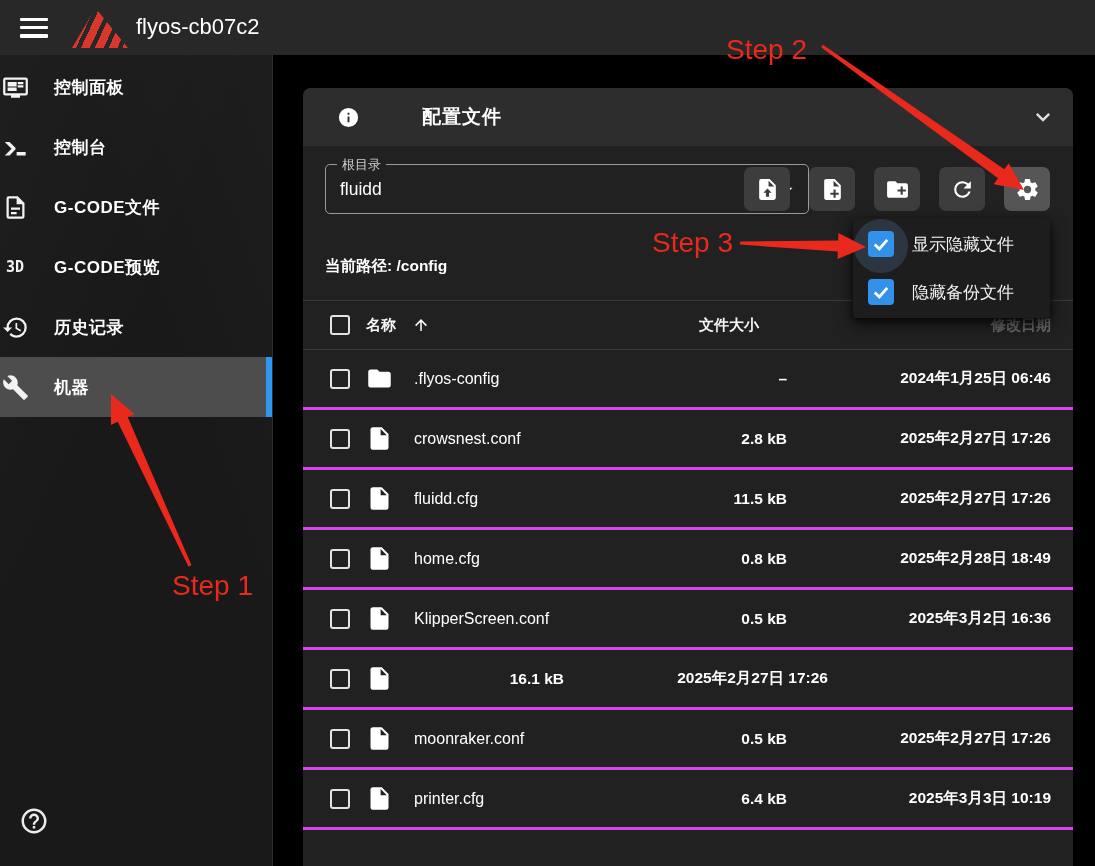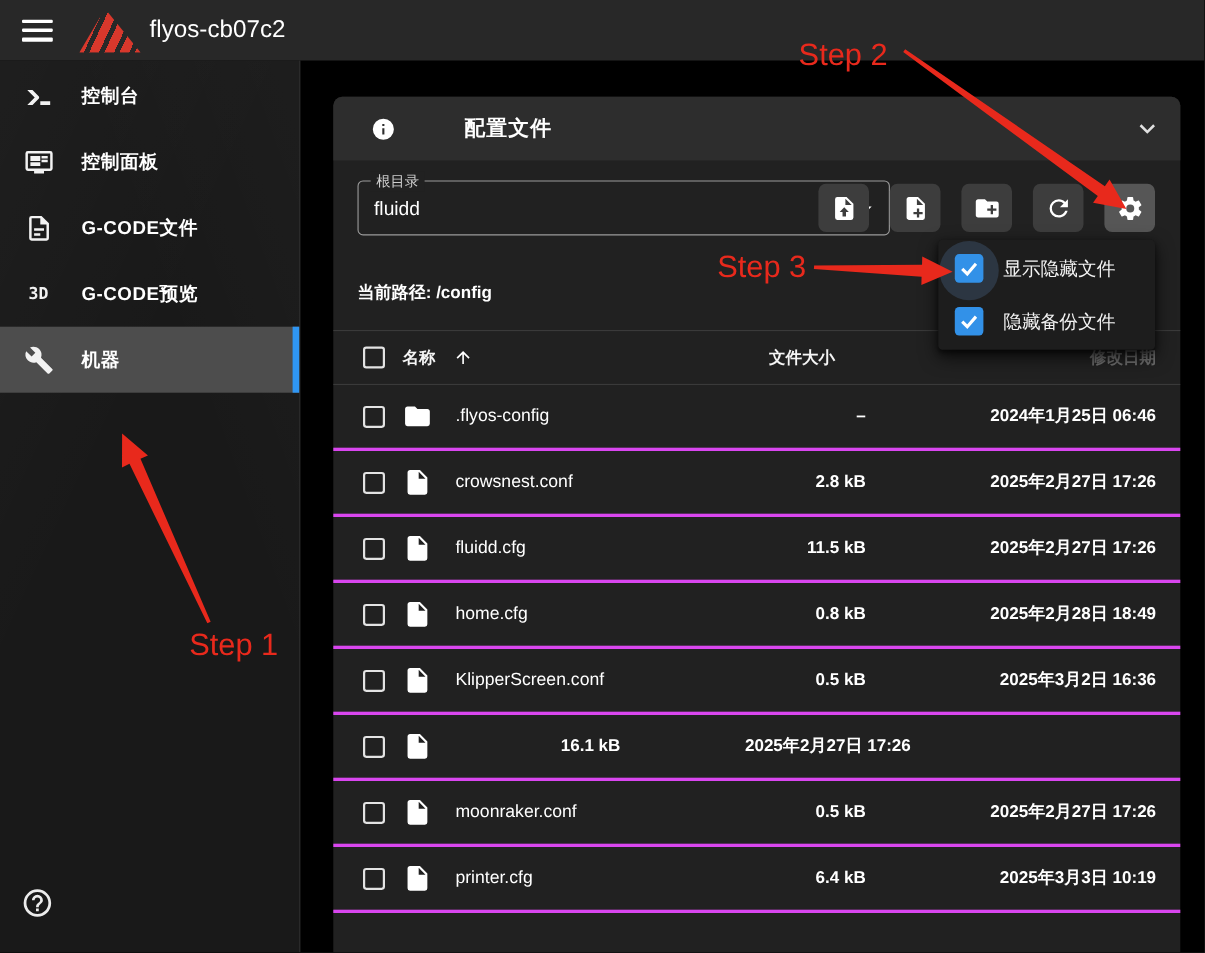--- a/index.html
+++ b/index.html
@@ -15,21 +15,21 @@
     background:repeating-linear-gradient(115deg,#d8382c 0 8px,rgba(0,0,0,0) 8px 12.5px);
     -webkit-clip-path:polygon(42% 0,100% 100%,0 100%); clip-path:polygon(42% 0,100% 100%,0 100%); }
   .app-title { position:absolute; left:136px; top:14px; font-size:22px; font-weight:400; color:#fff; }
 
   
   .sidebar { position:absolute; left:0; top:55px; width:273px; height:811px; z-index:10;
     background:linear-gradient(115deg,rgba(255,255,255,0.025) 0%,rgba(255,255,255,0) 42%),
                linear-gradient(250deg,rgba(255,255,255,0.018) 0%,rgba(255,255,255,0) 38%),#191919;
     border-right:1px solid #2e2e2e; padding-top:2px; }
   .side-item { position:relative; height:60px; display:flex; align-items:center; cursor:pointer; }
-  .side-item .s-icon { width:30px; height:30px; margin-left:20px; display:flex; align-items:center; justify-content:center; flex:0 0 30px; }
+  .side-item .s-icon { width:30px; height:30px; display:flex; align-items:center; justify-content:center; flex:0 0 30px; }
   .side-item .s-icon svg { width:27px; height:27px; fill:#f2f2f2; }
   .side-item .s-label { margin-left:24px; font-size:17px; font-weight:700; color:#fff; letter-spacing:.5px; }
   .side-item.selected { background:#4d4d4d; }
   .side-item.selected .accent { position:absolute; right:0; top:0; width:6px; height:100%; background:var(--accent,#2f96f3); }
   .icon-3d { font-size:15px; font-weight:700; color:#f2f2f2; font-family:"DejaVu Sans Mono","Liberation Mono",monospace; }
   .help-btn { position:absolute; left:19px; top:751px; width:30px; height:30px; background:none; border:none; cursor:pointer; }
   .help-btn svg { width:30px; height:30px; fill:#ececec; }
   .card { position:absolute; left:303px; top:88px; width:770px; height:810px; background:#212121; border-radius:8px; z-index:15;
     box-shadow:0 2px 8px rgba(0,0,0,.5); }
   .card-header { height:58px; background:#2d2d2d; border-radius:8px 8px 0 0; display:flex; align-items:center; position:relative;gap:48px; }
@@ -97,46 +97,54 @@
         <span></span>
       </button>
     <div class="logo"></div>
     <div class="app-title">flyos-cb07c2</div>
   </header>
 
   <aside class="sidebar">
     <div class="side-item">
       <span class="s-icon">
         <svg viewBox="0 0 24 24">
+            <path d="M21,3H3A2,2 0 0,0 1,5V17A2,2 0 0,0 3,19H8V21H16V19H21A2,2 0 0,0 23,17V5A2,2 0 0,0 21,3M21,17H3V5H21V17M5,7H13V11H5V7M14,7H19V9H14V7M14,10H19V12H14V10M5,12H13V15H5V12Z"></path>
+          </svg>
+      </span>
+      <span class="s-label">控制面板</span>
+    </div>
+    <div class="side-item">
+      <span class="s-icon">
+        <svg viewBox="0 0 24 24">
             <path d="M13,19V16H21V19H13M8.5,13L2.47,7H6.71L11.67,11.95C12.25,12.54 12.25,13.5 11.67,14.07L6.74,19H2.5L8.5,13Z"></path>
           </svg>
       </span>
       <span class="s-label">控制台</span>
-    </div>
-    <div class="side-item">
-      <span class="s-icon">
-        <svg viewBox="0 0 24 24">
-            <path d="M21,3H3A2,2 0 0,0 1,5V17A2,2 0 0,0 3,19H8V21H16V19H21A2,2 0 0,0 23,17V5A2,2 0 0,0 21,3M21,17H3V5H21V17M5,7H13V11H5V7M14,7H19V9H14V7M14,10H19V12H14V10M5,12H13V15H5V12Z"></path>
-          </svg>
-      </span>
-      <span class="s-label">控制面板</span>
     </div>
     <div class="side-item">
       <span class="s-icon">
         <svg viewBox="0 0 24 24">
             <path d="M6,2A2,2 0 0,0 4,4V20A2,2 0 0,0 6,22H18A2,2 0 0,0 20,20V8L14,2H6M6,4H13V9H18V20H6V4M8,12V14H16V12H8M8,16V18H13V16H8Z"></path>
           </svg>
       </span>
       <span class="s-label">G-CODE文件</span>
     </div>
     <div class="side-item">
       <span class="s-icon">
           <span class="icon-3d">3D</span>
         </span>
       <span class="s-label">G-CODE预览</span>
+    </div>
+    <div class="side-item">
+      <span class="s-icon">
+        <svg viewBox="0 0 24 24">
+            <path d="M13.5,8H12V13L16.28,15.54L17,14.33L13.5,12.25V8M13,3A9,9 0 0,0 4,12H1L4.96,16.03L9,12H6A7,7 0 0,1 13,5A7,7 0 0,1 20,12A7,7 0 0,1 13,19C11.07,19 9.32,18.21 8.06,16.94L6.64,18.36C8.27,20 10.5,21 13,21A9,9 0 0,0 22,12A9,9 0 0,0 13,3Z"></path>
+          </svg>
+      </span>
+      <span class="s-label">历史记录</span>
     </div>
     <div class="side-item selected">
       <span class="s-icon">
         <svg viewBox="0 0 24 24">
             <path d="M22.7,19L13.6,9.9C14.5,7.6 14,4.9 12.1,3C10.1,1 7.1,0.6 4.7,1.7L9,6L6,9L1.6,4.7C0.4,7.1 0.9,10.1 2.9,12.1C4.8,14 7.5,14.5 9.8,13.6L18.9,22.7C19.3,23.1 19.9,23.1 20.3,22.7L22.6,20.4C23.1,20 23.1,19.3 22.7,19Z"></path>
           </svg>
       </span>
       <span class="s-label">机器</span>
       <span class="accent"></span>
     </div>

